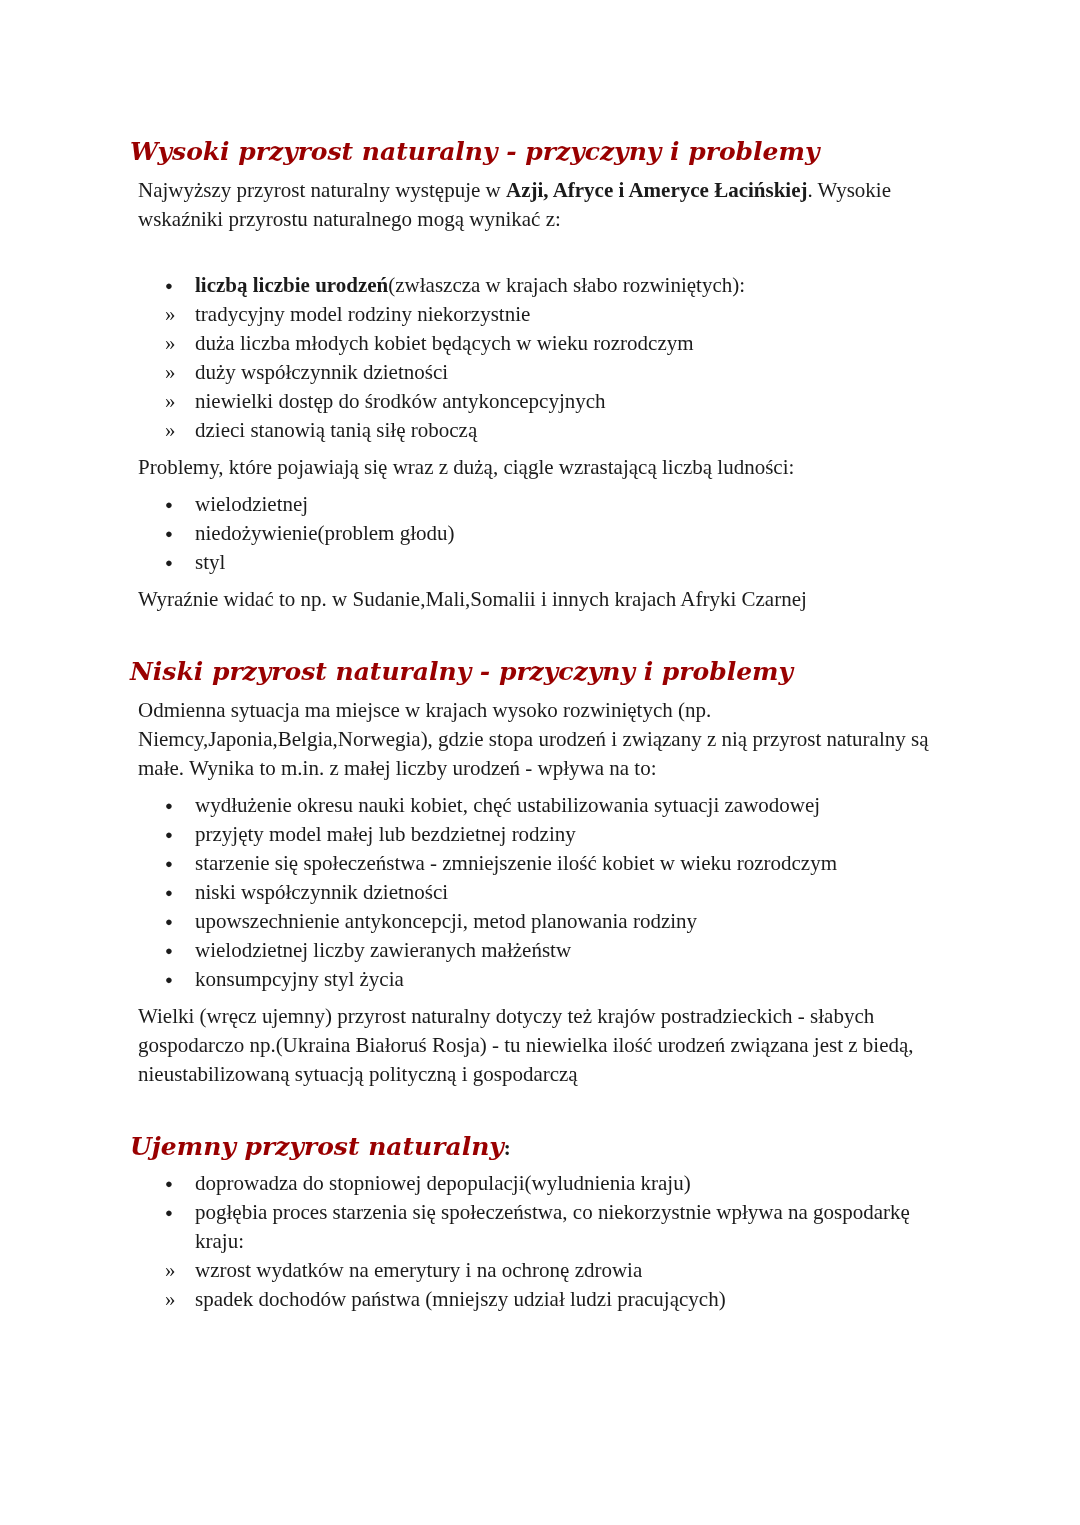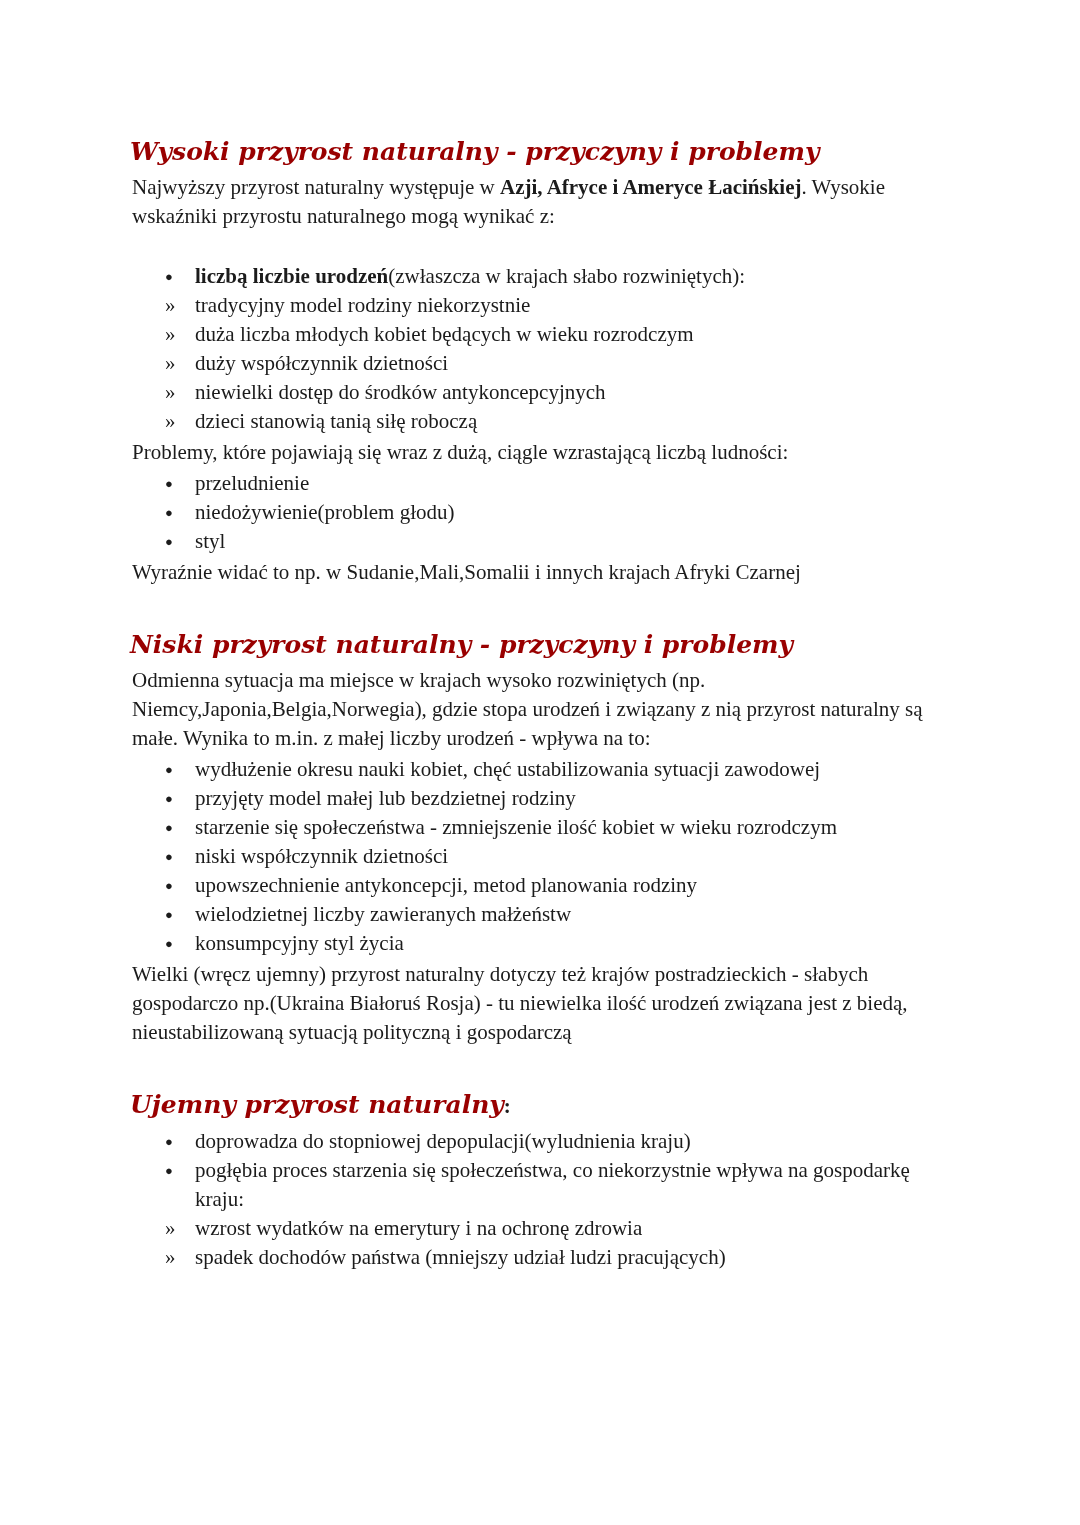--- a/index.html
+++ b/index.html
@@ -40,21 +40,21 @@
     letter-spacing: 0px;
   }
   .heading-suffix {
     color: var(--text-color);
     font-style: normal;
     font-weight: bold;
     font-family: "Liberation Serif", "DejaVu Serif", serif;
     font-size: 21px;
   }
   .para {
-    margin: 2px;
+    margin: 8px;
     font-size: 21px;
     line-height: 29px;
   }
   .bold { font-weight: bold; }
   .blank { height: 29px; }
   .list {
     list-style: none;
     margin: 0;
     padding: 0;
   }
@@ -91,21 +91,21 @@
         <ul class="list">
           <li class="list-item"><span class="marker dot">●</span><span class="bold">liczbą liczbie urodzeń</span><span>(zwłaszcza w krajach słabo rozwiniętych):</span></li>
           <li class="list-item"><span class="marker chevron">»</span><span>tradycyjny model rodziny niekorzystnie</span></li>
           <li class="list-item"><span class="marker chevron">»</span><span>duża liczba młodych kobiet będących w wieku rozrodczym</span></li>
           <li class="list-item"><span class="marker chevron">»</span><span>duży współczynnik dzietności</span></li>
           <li class="list-item"><span class="marker chevron">»</span><span>niewielki dostęp do środków antykoncepcyjnych</span></li>
           <li class="list-item"><span class="marker chevron">»</span><span>dzieci stanowią tanią siłę roboczą</span></li>
         </ul>
         <p class="para"><span>Problemy, które pojawiają się wraz z dużą, ciągle wzrastającą liczbą ludności:</span></p>
         <ul class="list">
-          <li class="list-item"><span class="marker dot">●</span><span>przeludnienie</span></li>
+          <li class="list-item"><span class="marker dot">●</span><span>wielodzietnej</span></li>
           <li class="list-item"><span class="marker dot">●</span><span>niedożywienie(problem głodu)</span></li>
           <li class="list-item"><span class="marker dot">●</span><span>styl</span></li>
         </ul>
         <p class="para"><span>Wyraźnie widać to np. w Sudanie,Mali,Somalii i innych krajach Afryki Czarnej</span></p>
       </section>
       <section class="section">
         <h2 class="section-heading"><span>Niski przyrost naturalny - przyczyny i problemy</span></h2>
         <p class="para"><span>Odmienna sytuacja ma miejsce w krajach wysoko rozwiniętych (np. Niemcy,Japonia,Belgia,Norwegia), gdzie stopa urodzeń i związany z nią przyrost naturalny są małe. Wynika to m.in. z małej liczby urodzeń - wpływa na to:</span></p>
         <ul class="list">
           <li class="list-item"><span class="marker dot">●</span><span>wydłużenie okresu nauki kobiet, chęć ustabilizowania sytuacji zawodowej</span></li>

